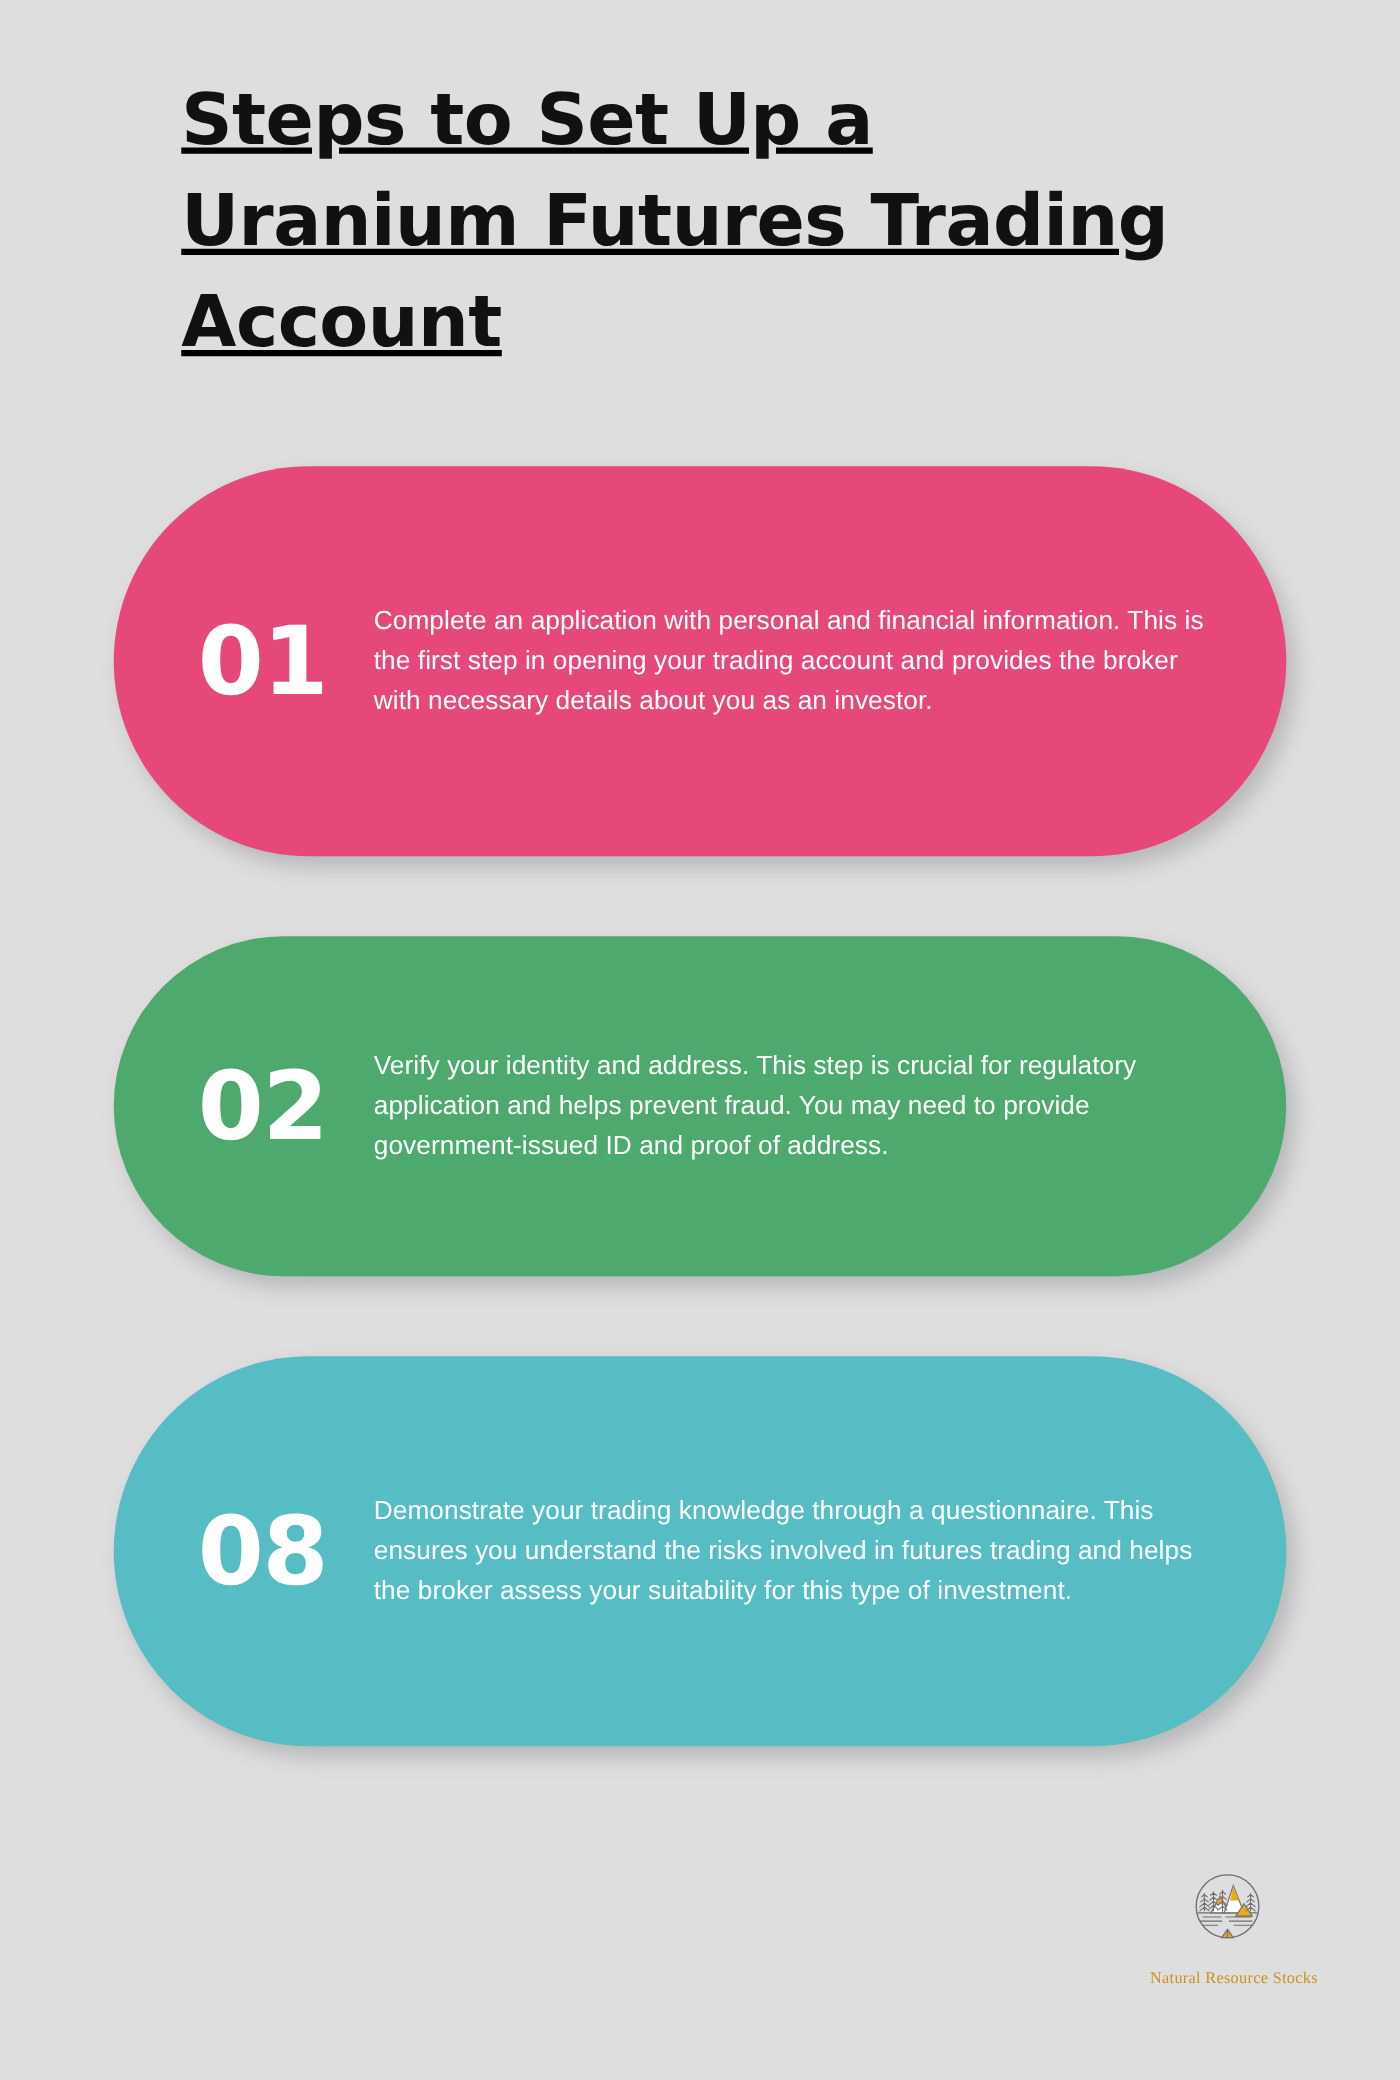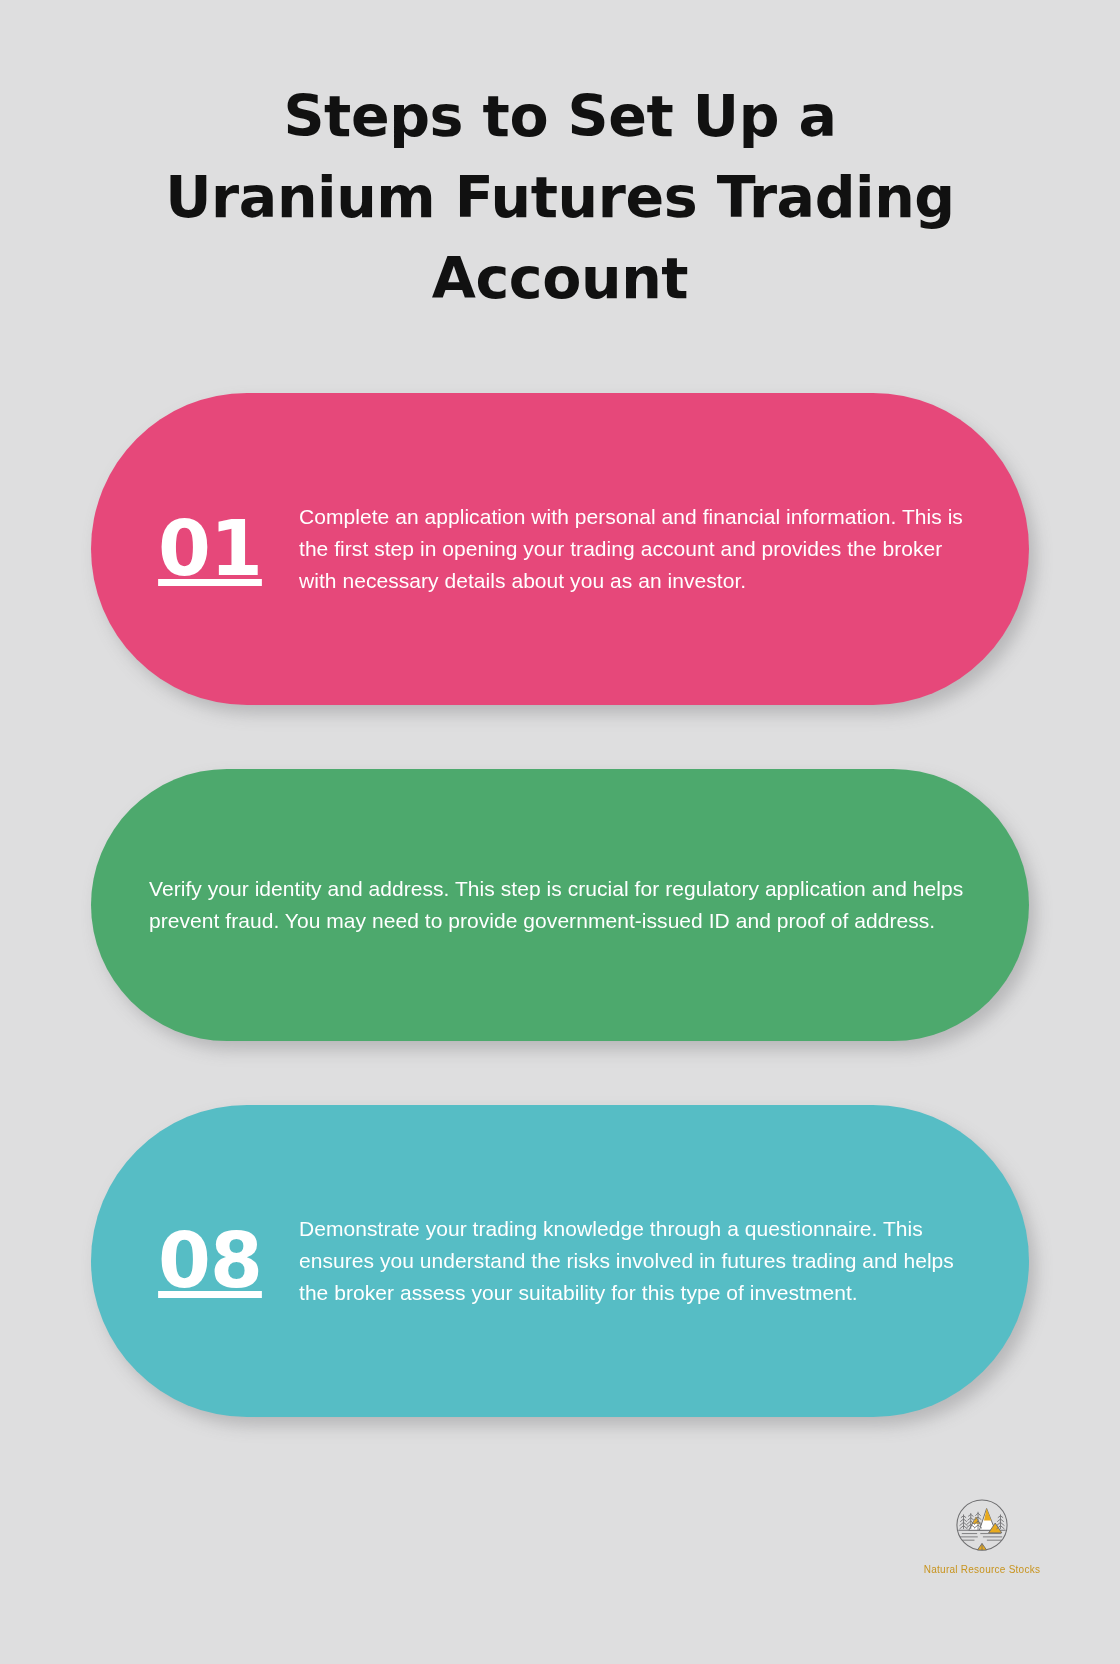--- a/index.html
+++ b/index.html
@@ -11,22 +11,23 @@
     height: 1664px;
     background: #dededf;
     font-family: "Liberation Sans", sans-serif;
     overflow: hidden;
     position: relative;
   }
 
   
   .title-wrap {
     width: 100%;
-    padding-top: 76px;
-    text-align: center;
+    padding-top: 56px;
+    text-align: left;
+    text-decoration: underline;
   }
   .title {
     margin: 0 auto;
     width: 830px;
     font-family: "DejaVu Sans", sans-serif;
     font-size: 57px;
     line-height: 1.42;
     font-weight: 700;
     letter-spacing: -0.4px;
     color: #111111;
@@ -60,21 +61,20 @@
   .step-number {
     flex: 0 0 auto;
     width: 150px;
     text-align: center;
     font-family: "DejaVu Sans", sans-serif;
     font-size: 76px;
     font-weight: 700;
     letter-spacing: -1px;
     color: #ffffff;
     line-height: 1;
-    text-decoration: underline;
   }
 
   .step-text {
     flex: 1 1 auto;
     padding-left: 14px;
     padding-right: 10px;
     font-family: "Liberation Sans", sans-serif;
     font-weight: 300;
     font-size: 21px;
     line-height: 1.52;
@@ -90,23 +90,23 @@
     width: 124px;
     text-align: center;
   }
   .logo-mark {
     width: 66px;
     height: 66px;
     margin: 0 auto;
     display: block;
   }
   .logo-text {
-    margin-top: 6px;
-    font-family: Liberation Sans, sans-serif;
-    font-size: 10px;
+    margin-top: 16px;
+    font-family: Liberation Serif, serif;
+    font-size: 13px;
     letter-spacing: 0.25px;
     color: #c8941f;
     white-space: nowrap;
   }
 </style>
 </head>
 <body>
 
 <div class="title-wrap">
   <h1 class="title">Steps to Set Up a Uranium Futures Trading Account</h1>
@@ -115,20 +115,21 @@
 <div class="steps">
 
   <div class="step-card pink">
     <div class="step-number">01</div>
     <div class="step-text">Complete an application with personal and financial information. This is the first step in opening your trading account and provides the broker with necessary details about you as an investor.</div>
   </div>
 
   <div class="step-gap"></div>
 
   <div class="step-card green">
+    <div class="step-number">02</div>
     <div class="step-text">Verify your identity and address. This step is crucial for regulatory application and helps prevent fraud. You may need to provide government-issued ID and proof of address.</div>
   </div>
 
   <div class="step-gap"></div>
 
   <div class="step-card teal">
     <div class="step-number">08</div>
     <div class="step-text">Demonstrate your trading knowledge through a questionnaire. This ensures you understand the risks involved in futures trading and helps the broker assess your suitability for this type of investment.</div>
   </div>
 

